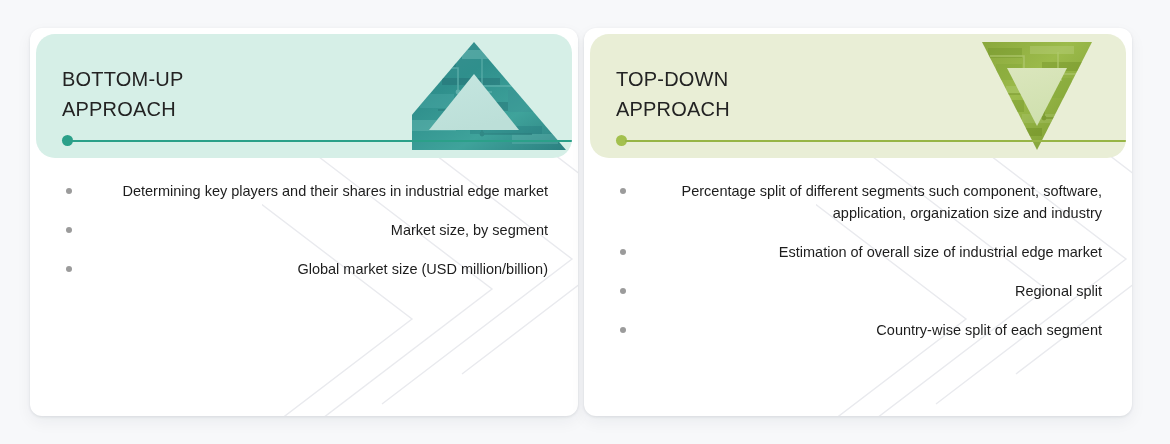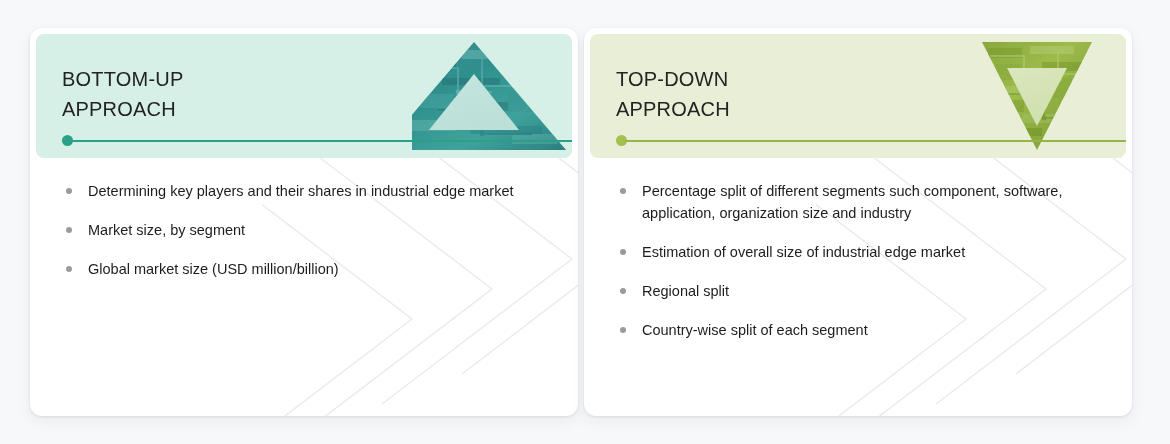--- a/index.html
+++ b/index.html
@@ -50,21 +50,21 @@
   }
   .watermark svg { display: block; width: 100%; height: 100%; }
 
   
   .card-header {
     position: absolute;
     left: 6px;
     top: 6px;
     right: 6px;
     height: 124px;
-    border-radius: 8px;
+    border-radius: 19px;
     overflow: hidden;
   }
   .card--left  .card-header { background: #d6efe7; }
   .card--right .card-header { background: #e9eed6; }
 
   .header-title {
     position: absolute;
     left: 26px;
     top: 30px;
     margin: 0;
@@ -122,20 +122,21 @@
   
   .bullet-list {
     position: absolute;
     left: 28px;
     right: 30px;
     top: 152px;
     margin: 0;
     padding: 0;
     list-style: none;
     z-index: 2;
+    text-align: right;
   }
   .bullet-item {
     position: relative;
     padding-left: 30px;
     margin-bottom: 17px;
     font-size: 14.5px;
     line-height: 22px;
     color: #1d1d1d;
   }
   .bullet-item:last-child { margin-bottom: 0; }

